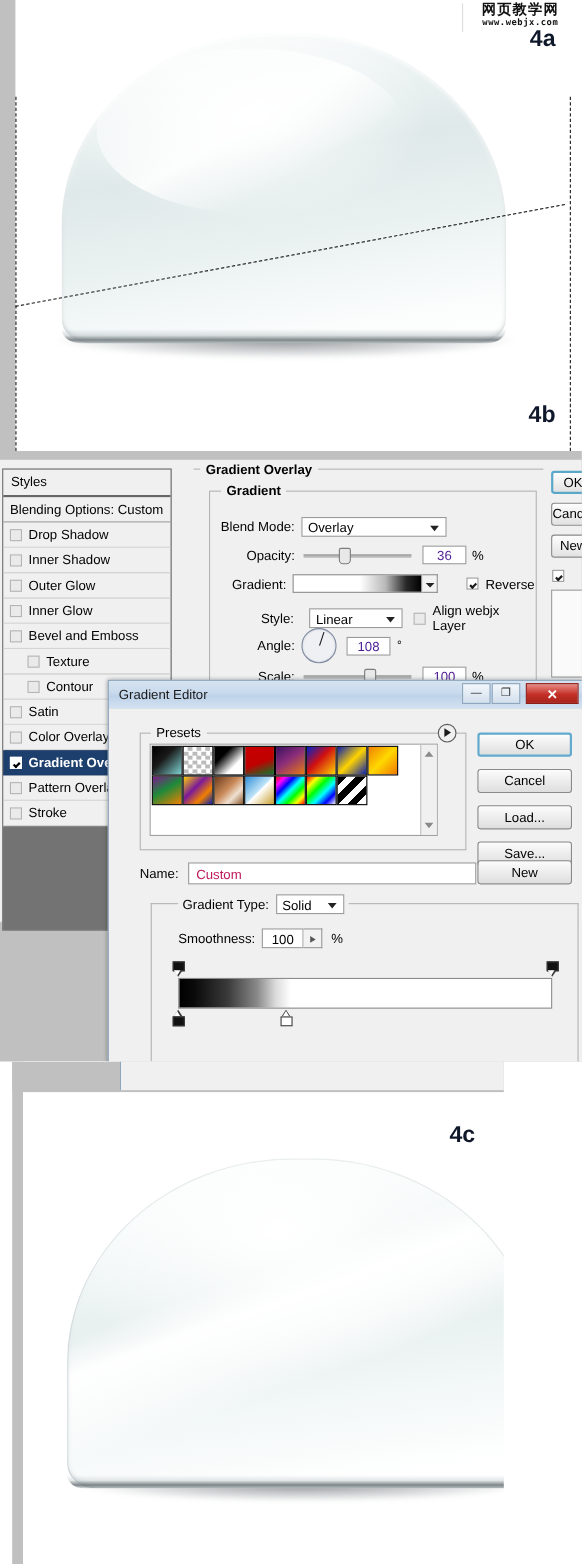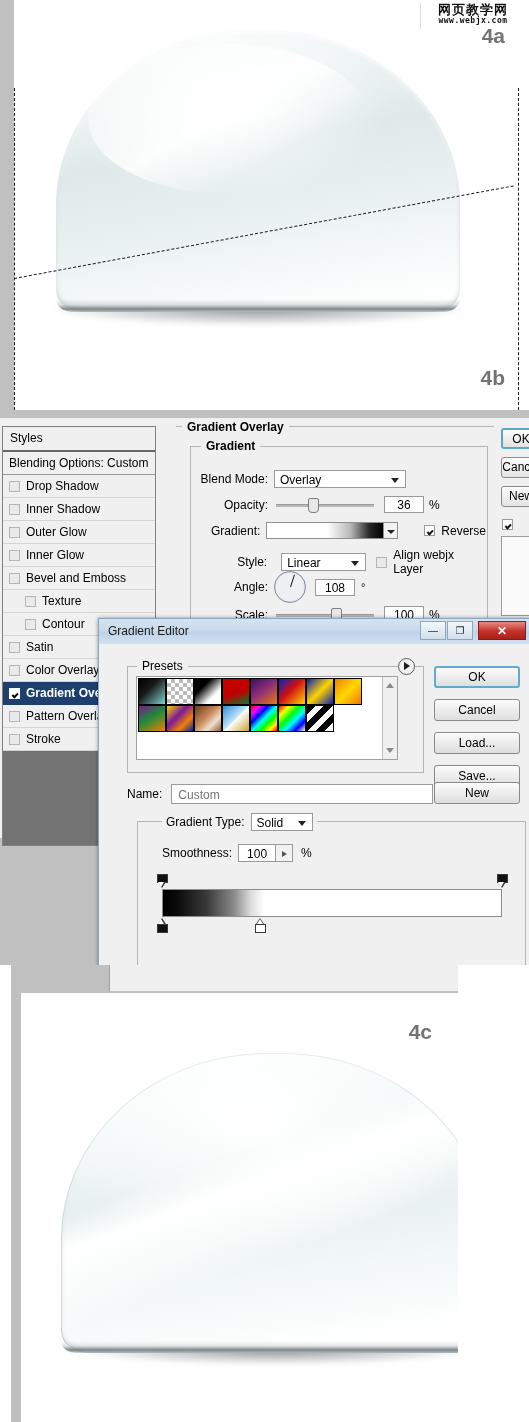--- a/index.html
+++ b/index.html
@@ -23,21 +23,21 @@
   }
   .watermark .cn{
     display:block;font-size:13px;color:#111;letter-spacing:1px;
     font-family:"DejaVu Sans",sans-serif;font-weight:700;
   }
   .watermark .url{
     display:block;font-size:8px;color:#111;letter-spacing:0.5px;
     font-family:"DejaVu Sans Mono",monospace;font-weight:700;margin-top:1px;
   }
   .redlabel{
-    position:absolute;color:#737373;font-weight:bold;font-size:21px;
+    position:absolute;color:#0f172a;font-weight:bold;font-size:21px;
     font-family:"Liberation Sans",sans-serif;
   }
   #lbl-4a{right:24px;top:24px;}
   #lbl-4b{right:24px;top:366px;}
 
   
   .dome-wrap{position:absolute;}
   .dome-shadow{
     position:absolute;border-radius:50%;
     background:radial-gradient(ellipse at 50% 50%, rgba(60,65,70,.55) 0%, rgba(120,125,130,.30) 45%, rgba(255,255,255,0) 72%);
@@ -112,21 +112,21 @@
   .selectbox{
     height:18px;border:1px solid #9a9a9a;background:#fff;position:relative;
     font-size:12px;line-height:18px;padding-left:5px;box-sizing:border-box;color:#000;
   }
   .selectbox .caret{
     position:absolute;right:6px;top:7px;width:0;height:0;
     border-left:4px solid transparent;border-right:4px solid transparent;border-top:5px solid #222;
   }
   .numbox{
     height:17px;border:1px solid #9a9a9a;background:#fff;font-size:12px;line-height:17px;
-    text-align:center;box-sizing:border-box;color:#000000;
+    text-align:center;box-sizing:border-box;color:#4c1d95;
   }
   .slider{position:relative;height:14px;}
   .slider .track{position:absolute;top:6px;left:0;right:0;height:2px;background:#b8b8b8;border-top:1px solid #9c9c9c;}
   .slider .knob{
     position:absolute;top:0;width:9px;height:13px;background:#e8e8e8;
     border:1px solid #7c7c7c;border-radius:2px 2px 4px 4px;
   }
   .gradbar{
     height:17px;border:1px solid #8f8f8f;box-sizing:border-box;
     background:linear-gradient(90deg,#ffffff 0%,#ffffff 52%,#b8b8b8 72%,#2a2a2a 88%,#000000 100%);
@@ -205,21 +205,21 @@
   .sc-arrow{
     position:absolute;left:3px;width:0;height:0;
     border-left:4px solid transparent;border-right:4px solid transparent;
   }
   .sc-up{top:6px;border-bottom:5px solid #8a8a8a;}
   .sc-dn{bottom:6px;border-top:5px solid #8a8a8a;}
 
   #name-row{position:absolute;left:28px;top:140px;display:flex;align-items:center;font-size:12px;}
   #name-input{
     width:262px;height:20px;border:1px solid #9a9a9a;background:#fff;font-size:12px;
-    line-height:20px;padding-left:6px;box-sizing:border-box;color:#737373;margin-left:9px;
+    line-height:20px;padding-left:6px;box-sizing:border-box;color:#be185d;margin-left:9px;
   }
 
   #gt-group{position:absolute;left:38px;top:177px;width:387px;height:145px;border:1px solid #b4b4b4;border-bottom:none;}
   #gt-row{position:absolute;left:24px;top:-9px;display:flex;align-items:center;background:#f0f0f0;padding:0 4px;font-size:12px;}
   #gt-select{width:62px;height:18px;margin-left:6px;}
   #sm-row{position:absolute;left:24px;top:22px;display:flex;align-items:center;font-size:12px;}
   #sm-box{
     width:38px;height:18px;border:1px solid #9a9a9a;background:#fff;font-size:12px;line-height:18px;
     text-align:center;box-sizing:border-box;margin-left:6px;color:#000;
   }

